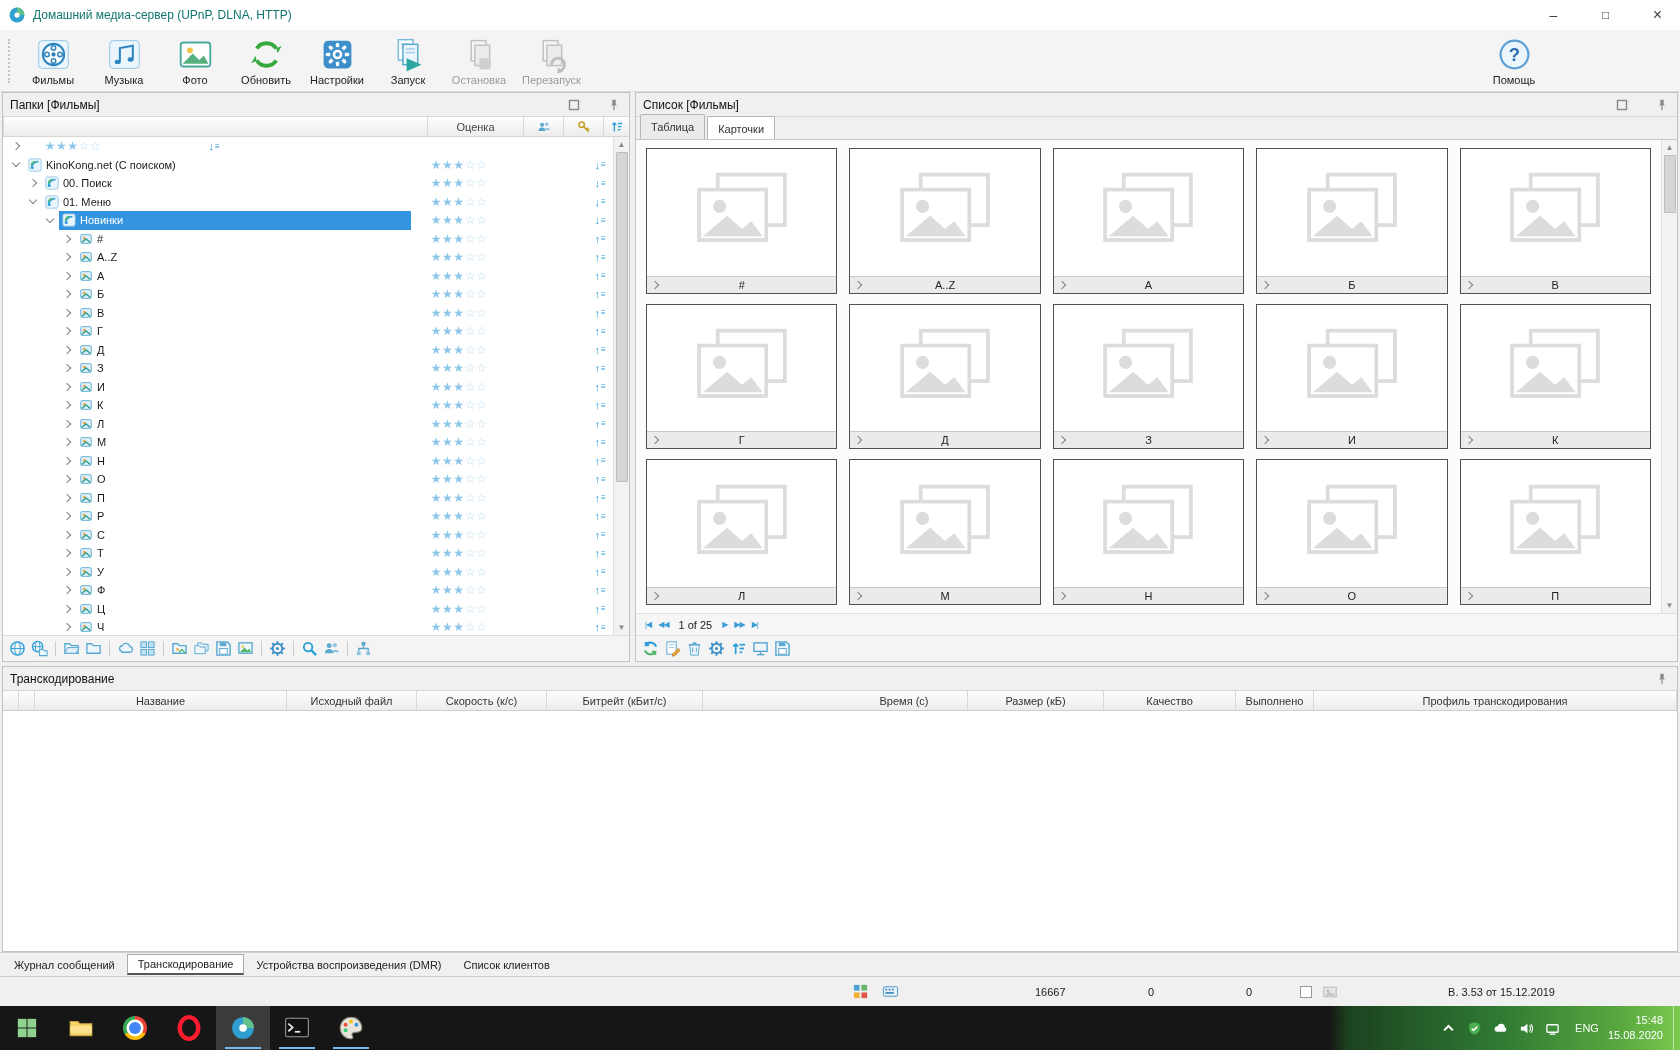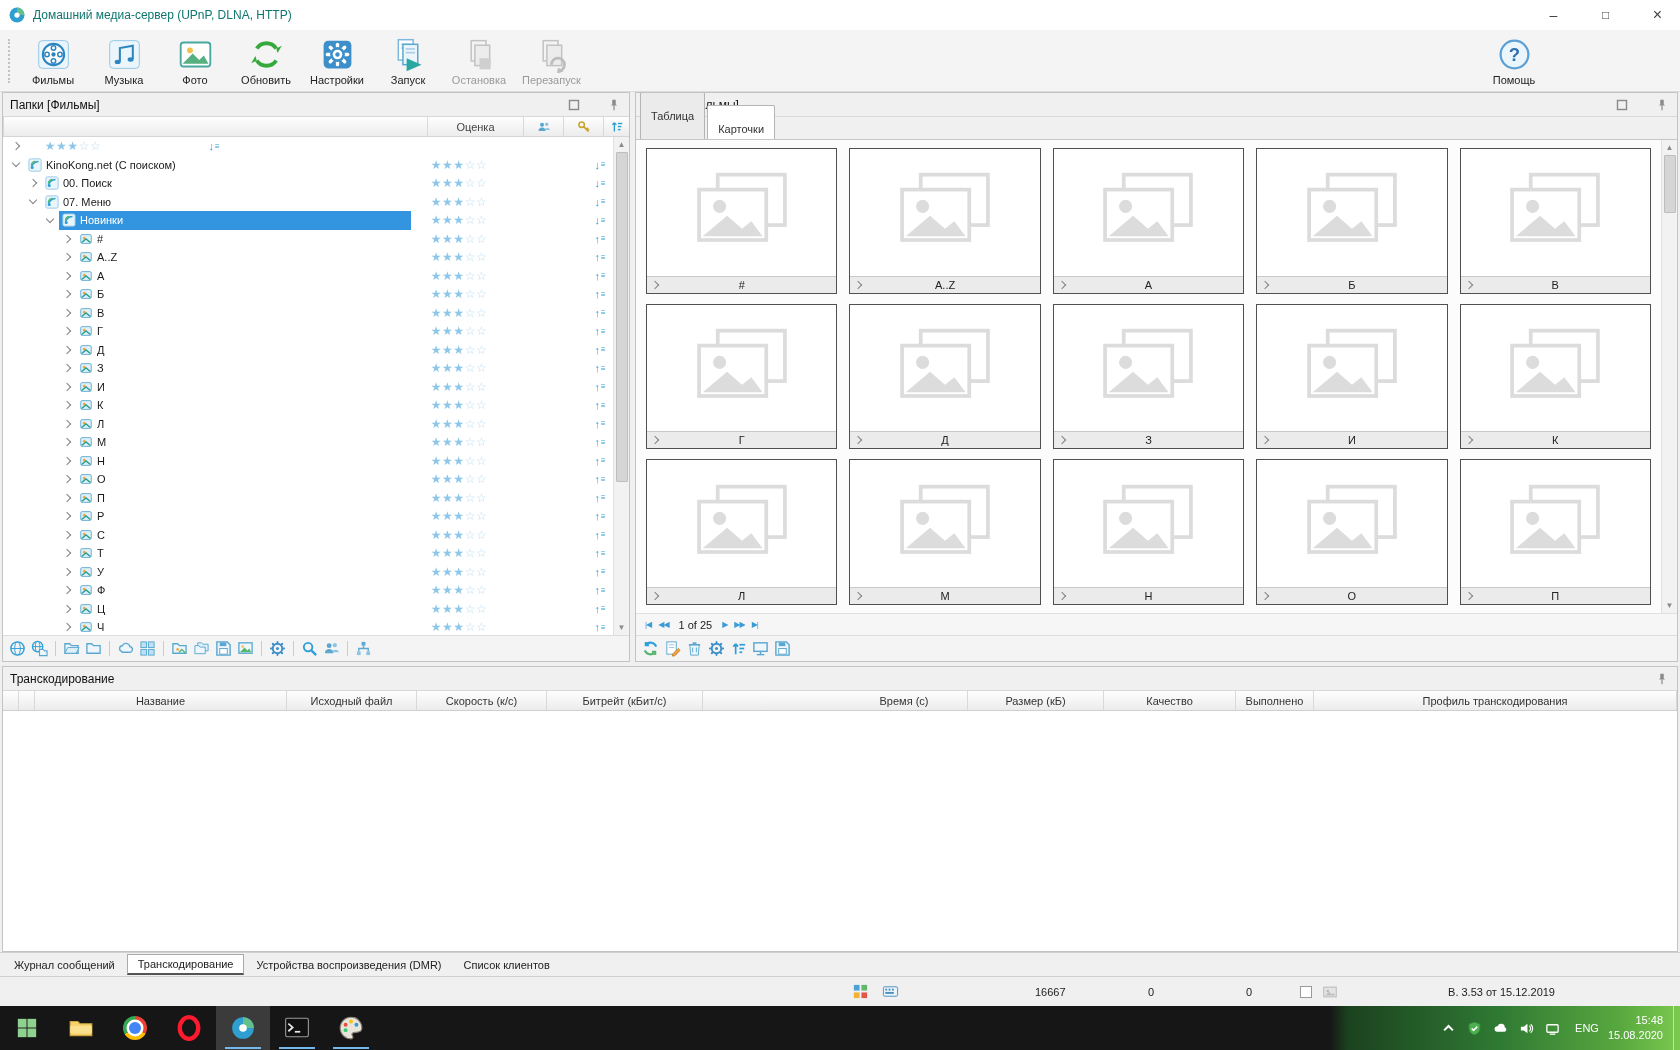--- a/index.html
+++ b/index.html
@@ -67,21 +67,21 @@
   .sarr.down::before{content:"▼"}
   .sthumb{width:12px;background:#d5d5d5;border:1px solid #bdbdbd;border-radius:1px;flex:none}
   .tree-thumb{height:330px}
   .cards-thumb{height:58px}
 
   .icon-row{height:26px;flex:none;background:#f4f4f4;border-top:1px solid #ddd;display:flex;align-items:center;gap:5px;padding:0 6px}
   .icon-row .ic svg{width:17px;height:17px}
   .icon-row .sep{width:1px;height:15px;background:#ccc;margin:0 2px}
 
   .tabs{height:23px;flex:none;display:flex;align-items:flex-end;padding:0 4px;background:#f0f0f0;border-bottom:1px solid #c6c6c6;gap:2px}
-  .tab{font-size:11px;padding:17px 10px;border:1px solid #b5b5b5;border-bottom:none;background:#ebebeb;color:#333;border-radius:2px 2px 0 0}
+  .tab{font-size:11px;padding:6px 10px;border:1px solid #b5b5b5;border-bottom:none;background:#ebebeb;color:#333;border-radius:2px 2px 0 0}
   .tab.active{background:#fff;padding-bottom:4px}
 
   .cards-wrap{flex:1;display:flex;overflow:hidden;background:#fcfcfc}
   .cards{flex:1;display:grid;grid-template-columns:repeat(5,1fr);gap:10px 12px;padding:8px 10px;grid-auto-rows:1fr}
   .card{border:1px solid #505050;background:#fff;display:flex;flex-direction:column;overflow:hidden}
   .cimg{flex:1;display:flex;align-items:center;justify-content:center}
   .cimg svg{width:112px;height:88px}
   .cbar{height:17px;flex:none;background:#ebebeb;border-top:1px solid #c9c9c9;display:flex;align-items:center;font-size:11px}
   .cexp{width:16px;display:flex;justify-content:center}
   .cexp .chev{margin:0}
@@ -361,21 +361,21 @@
                   <span class="chev open"></span>
                   <span class="tsel">
                     <span class="ic t-ic">
                       <svg viewBox="0 0 16 16">
                         <rect x="1" y="1" width="14" height="14" rx="2" fill="#eaf6fd" stroke="#8fc3e4"></rect>
                         <path d="M4 12 a8 8 0 0 1 8 -8" fill="none" stroke="#2d9fd8" stroke-width="1.8"></path>
                         <path d="M4 8.5 a4.5 4.5 0 0 1 4.5 -4.5" fill="none" stroke="#56b66e" stroke-width="1.8"></path>
                         <circle cx="5" cy="11" r="1.6" fill="#2d9fd8"></circle>
                       </svg>
                     </span>
-                    <span class="tlbl">07. Меню</span>
+                    <span class="tlbl">01. Меню</span>
                   </span>
                   <span class="stars"><span class="sf">★</span><span class="sf">★</span><span class="sf">★</span><span class="se">☆</span><span class="se">☆</span></span>
                   <span class="tmid"></span>
                   <span class="tsort">↓<i>≡</i></span>
                 </div>
                 <div class="trow">
                   <span class="tind" style="width: 42px;"></span>
                   <span class="chev open"></span>
                   <span class="tsel selected">
                     <span class="ic t-ic">

